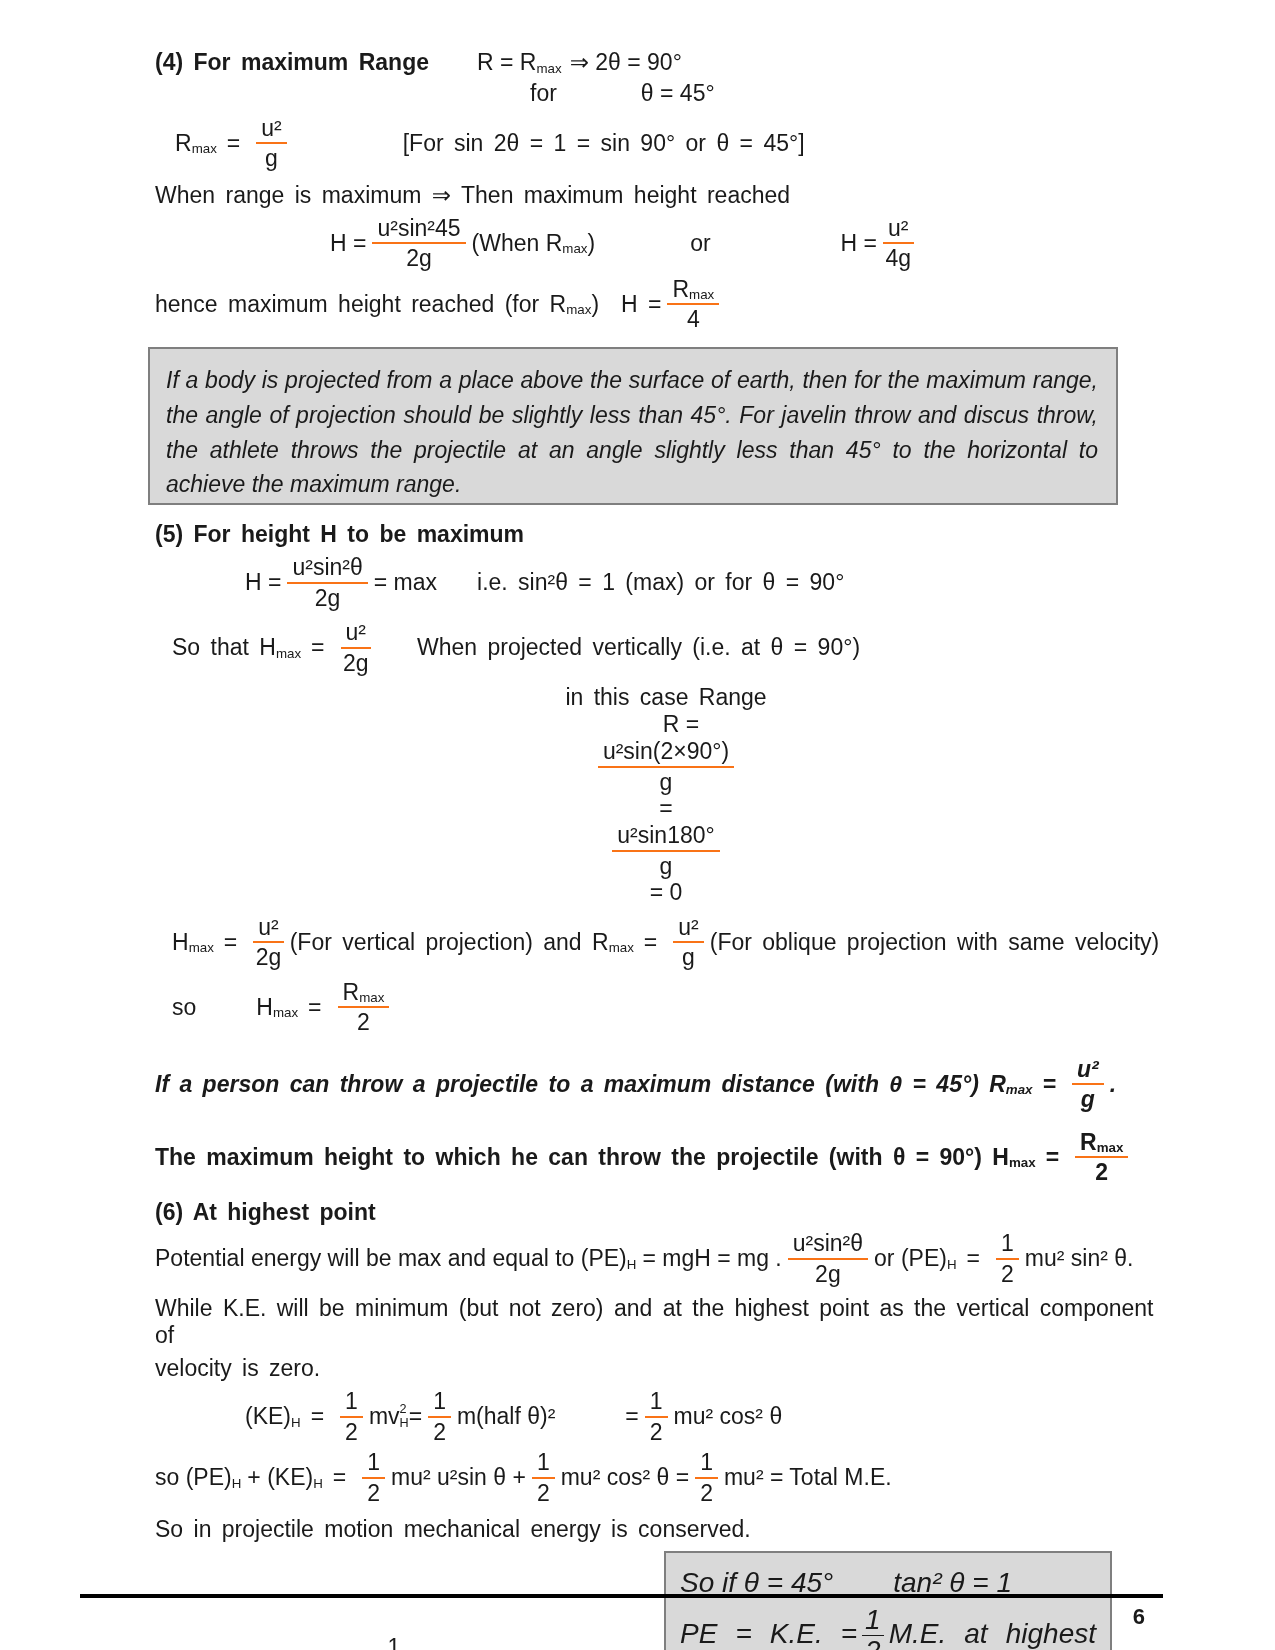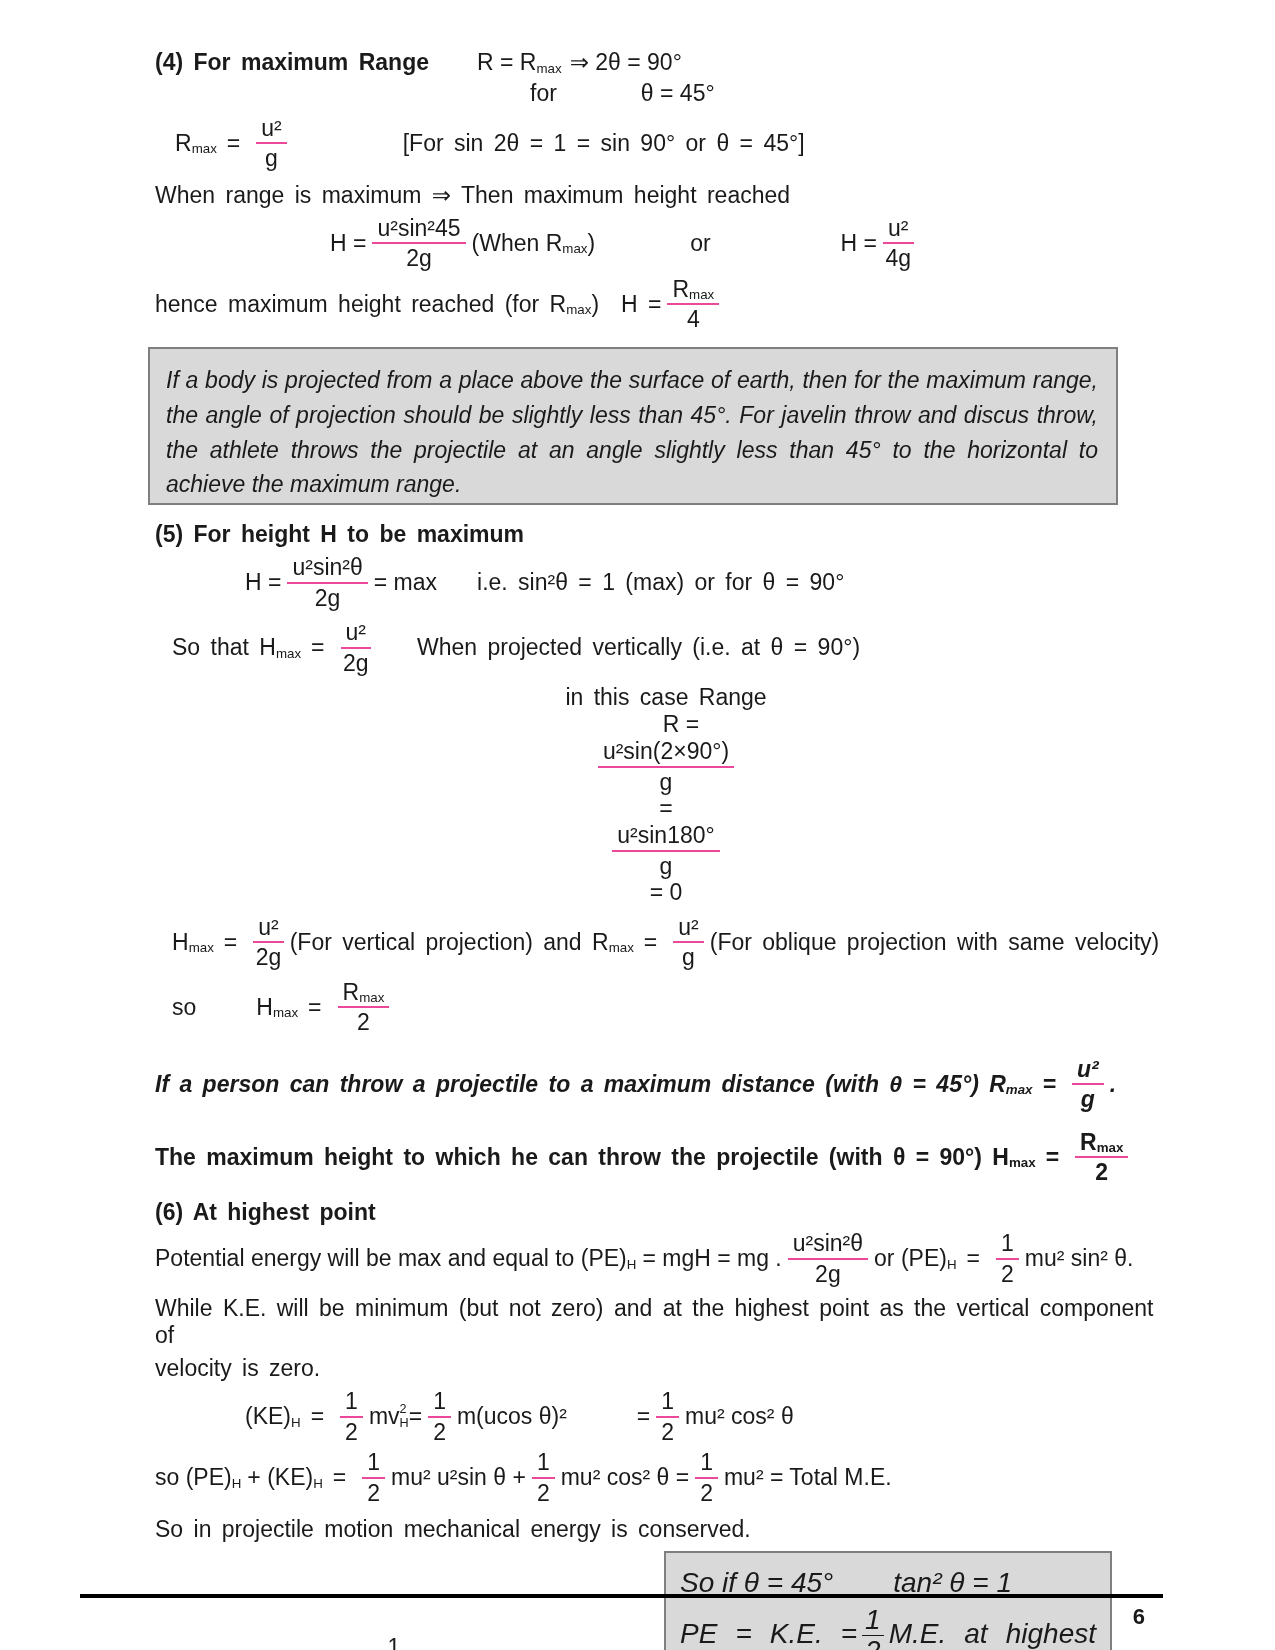--- a/index.html
+++ b/index.html
@@ -11,21 +11,21 @@
     font-size:23px;
   }
   .hdr-t { font-size:17px; font-weight:bold; letter-spacing:0.3px; }
   .hdr-rule { height:4px; background:#000; margin-top:2px; }
   .row { display:flex; align-items:center; flex-wrap:nowrap; }
   .b { font-weight:bold; }
   .wide { word-spacing:4px; }
   sub { font-size:0.58em; line-height:0; position:relative; top:0.45em; }
   .frac { display:inline-flex; flex-direction:column; align-items:center;
           text-align:center; vertical-align:middle; margin:0 6px; line-height:1.15; }
-  .frac .fn { border-bottom:2px solid #ec4899; padding:0 5px 1px;
+  .frac .fn { border-bottom:2px solid #f97316; padding:0 5px 1px;
               display:flex; align-items:center; justify-content:center; }
   .frac .fd { padding-top:1px; display:flex; align-items:center; justify-content:center; }
   .frac.sm { margin:0 4px; }
   .mx { margin:0 10px; }
   .graybox { background:#d9d9d9; border:2px solid #7f7f7f; }
   .box1 { margin:14px 42px 0 48px; padding:14px 18px 1px 16px;
           font-style:italic; line-height:1.52; text-align:justify; }
   .supsub { display:inline-flex; flex-direction:column; align-items:flex-start;
             font-size:0.55em; line-height:1.05; vertical-align:middle; }
   .bigp { font-size:62px; font-weight:400; line-height:0.85; transform:scaleX(0.75); }
@@ -243,21 +243,21 @@
     <span>mv</span>
     <span class="supsub">
       <span>2</span>
       <span>H</span>
     </span>
     <span>=</span>
     <span class="frac">
       <span class="fn">1</span>
       <span class="fd">2</span>
     </span>
-    <span>m(ucos θ)²</span>
+    <span>m(half θ)²</span>
     <span style="margin-left:70px;">=</span>
     <span class="frac">
       <span class="fn">1</span>
       <span class="fd">2</span>
     </span>
     <span>mu² cos² θ</span>
   </div>
 
   <div class="row" style="margin-top:4px; margin-left:55px;">
     <span>so (PE)</span>

